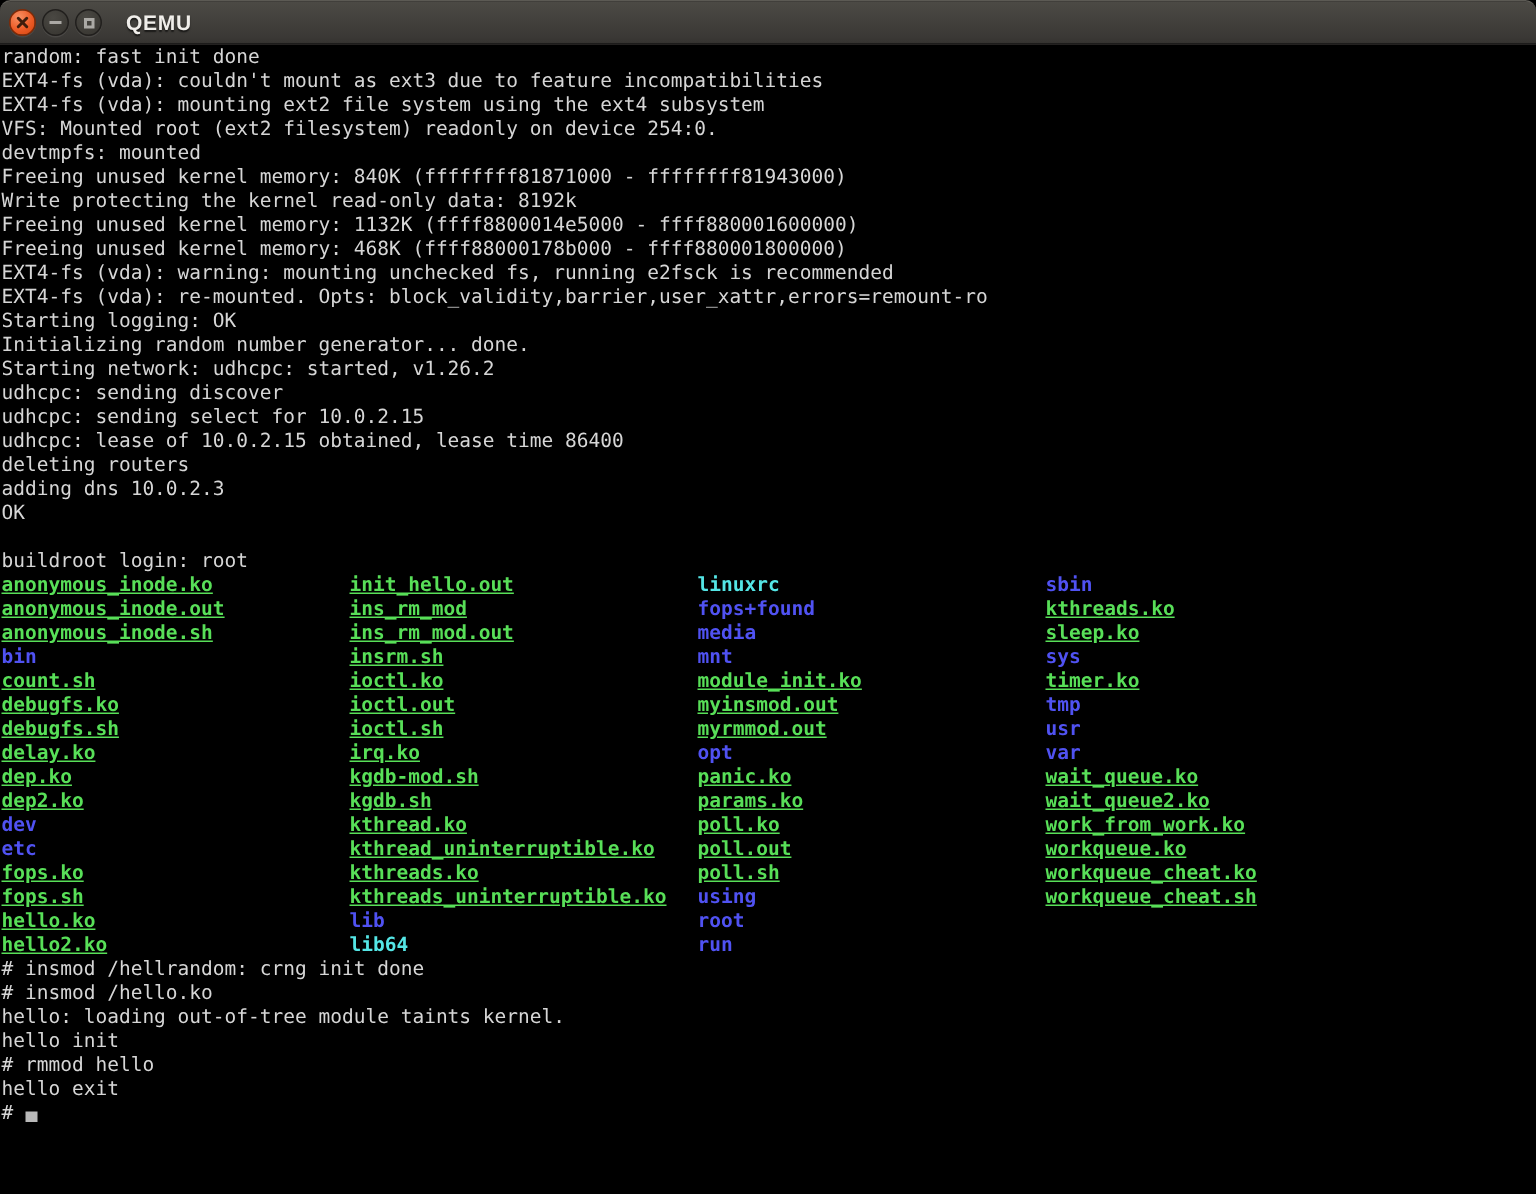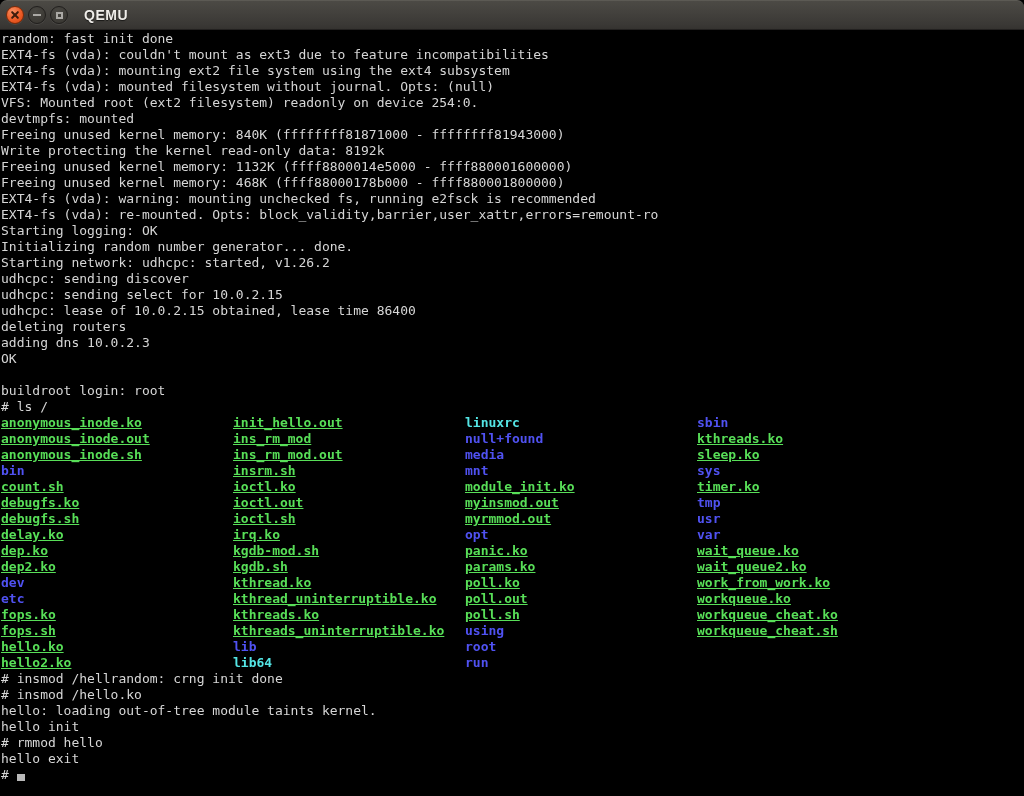--- a/index.html
+++ b/index.html
@@ -84,43 +84,41 @@
   <div class="winbtn minmax">
     <span class="max-box"></span>
   </div>
   <div class="title">QEMU</div>
 </div>
 
 <div class="screen">
     <div class="line">random: fast init done</div>
     <div class="line">EXT4-fs (vda): couldn't mount as ext3 due to feature incompatibilities</div>
     <div class="line">EXT4-fs (vda): mounting ext2 file system using the ext4 subsystem</div>
-    <div class="line">EXT4-fs (vda): mounted filesystem without journal. Opts: (null)</div>
     <div class="line">VFS: Mounted root (ext2 filesystem) readonly on device 254:0.</div>
     <div class="line">devtmpfs: mounted</div>
     <div class="line">Freeing unused kernel memory: 840K (ffffffff81871000 - ffffffff81943000)</div>
     <div class="line">Write protecting the kernel read-only data: 8192k</div>
     <div class="line">Freeing unused kernel memory: 1132K (ffff8800014e5000 - ffff880001600000)</div>
     <div class="line">Freeing unused kernel memory: 468K (ffff88000178b000 - ffff880001800000)</div>
     <div class="line">EXT4-fs (vda): warning: mounting unchecked fs, running e2fsck is recommended</div>
     <div class="line">EXT4-fs (vda): re-mounted. Opts: block_validity,barrier,user_xattr,errors=remount-ro</div>
     <div class="line">Starting logging: OK</div>
     <div class="line">Initializing random number generator... done.</div>
     <div class="line">Starting network: udhcpc: started, v1.26.2</div>
     <div class="line">udhcpc: sending discover</div>
     <div class="line">udhcpc: sending select for 10.0.2.15</div>
     <div class="line">udhcpc: lease of 10.0.2.15 obtained, lease time 86400</div>
     <div class="line">deleting routers</div>
     <div class="line">adding dns 10.0.2.3</div>
     <div class="line">OK</div>
     <div class="line"></div>
     <div class="line">buildroot login: root</div>
-    <div class="line"># ls /</div>
     <div class="line"><span class="cell file colw">anonymous_inode.ko</span><span class="cell file colw">init_hello.out</span><span class="cell symlink colw">linuxrc</span><span class="cell dir">sbin</span></div>
-    <div class="line"><span class="cell file colw">anonymous_inode.out</span><span class="cell file colw">ins_rm_mod</span><span class="cell dir colw">null+found</span><span class="cell file">kthreads.ko</span></div>
+    <div class="line"><span class="cell file colw">anonymous_inode.out</span><span class="cell file colw">ins_rm_mod</span><span class="cell dir colw">fops+found</span><span class="cell file">kthreads.ko</span></div>
     <div class="line"><span class="cell file colw">anonymous_inode.sh</span><span class="cell file colw">ins_rm_mod.out</span><span class="cell dir colw">media</span><span class="cell file">sleep.ko</span></div>
     <div class="line"><span class="cell dir colw">bin</span><span class="cell file colw">insrm.sh</span><span class="cell dir colw">mnt</span><span class="cell dir">sys</span></div>
     <div class="line"><span class="cell file colw">count.sh</span><span class="cell file colw">ioctl.ko</span><span class="cell file colw">module_init.ko</span><span class="cell file">timer.ko</span></div>
     <div class="line"><span class="cell file colw">debugfs.ko</span><span class="cell file colw">ioctl.out</span><span class="cell file colw">myinsmod.out</span><span class="cell dir">tmp</span></div>
     <div class="line"><span class="cell file colw">debugfs.sh</span><span class="cell file colw">ioctl.sh</span><span class="cell file colw">myrmmod.out</span><span class="cell dir">usr</span></div>
     <div class="line"><span class="cell file colw">delay.ko</span><span class="cell file colw">irq.ko</span><span class="cell dir colw">opt</span><span class="cell dir">var</span></div>
     <div class="line"><span class="cell file colw">dep.ko</span><span class="cell file colw">kgdb-mod.sh</span><span class="cell file colw">panic.ko</span><span class="cell file">wait_queue.ko</span></div>
     <div class="line"><span class="cell file colw">dep2.ko</span><span class="cell file colw">kgdb.sh</span><span class="cell file colw">params.ko</span><span class="cell file">wait_queue2.ko</span></div>
     <div class="line"><span class="cell dir colw">dev</span><span class="cell file colw">kthread.ko</span><span class="cell file colw">poll.ko</span><span class="cell file">work_from_work.ko</span></div>
     <div class="line"><span class="cell dir colw">etc</span><span class="cell file colw">kthread_uninterruptible.ko</span><span class="cell file colw">poll.out</span><span class="cell file">workqueue.ko</span></div>

